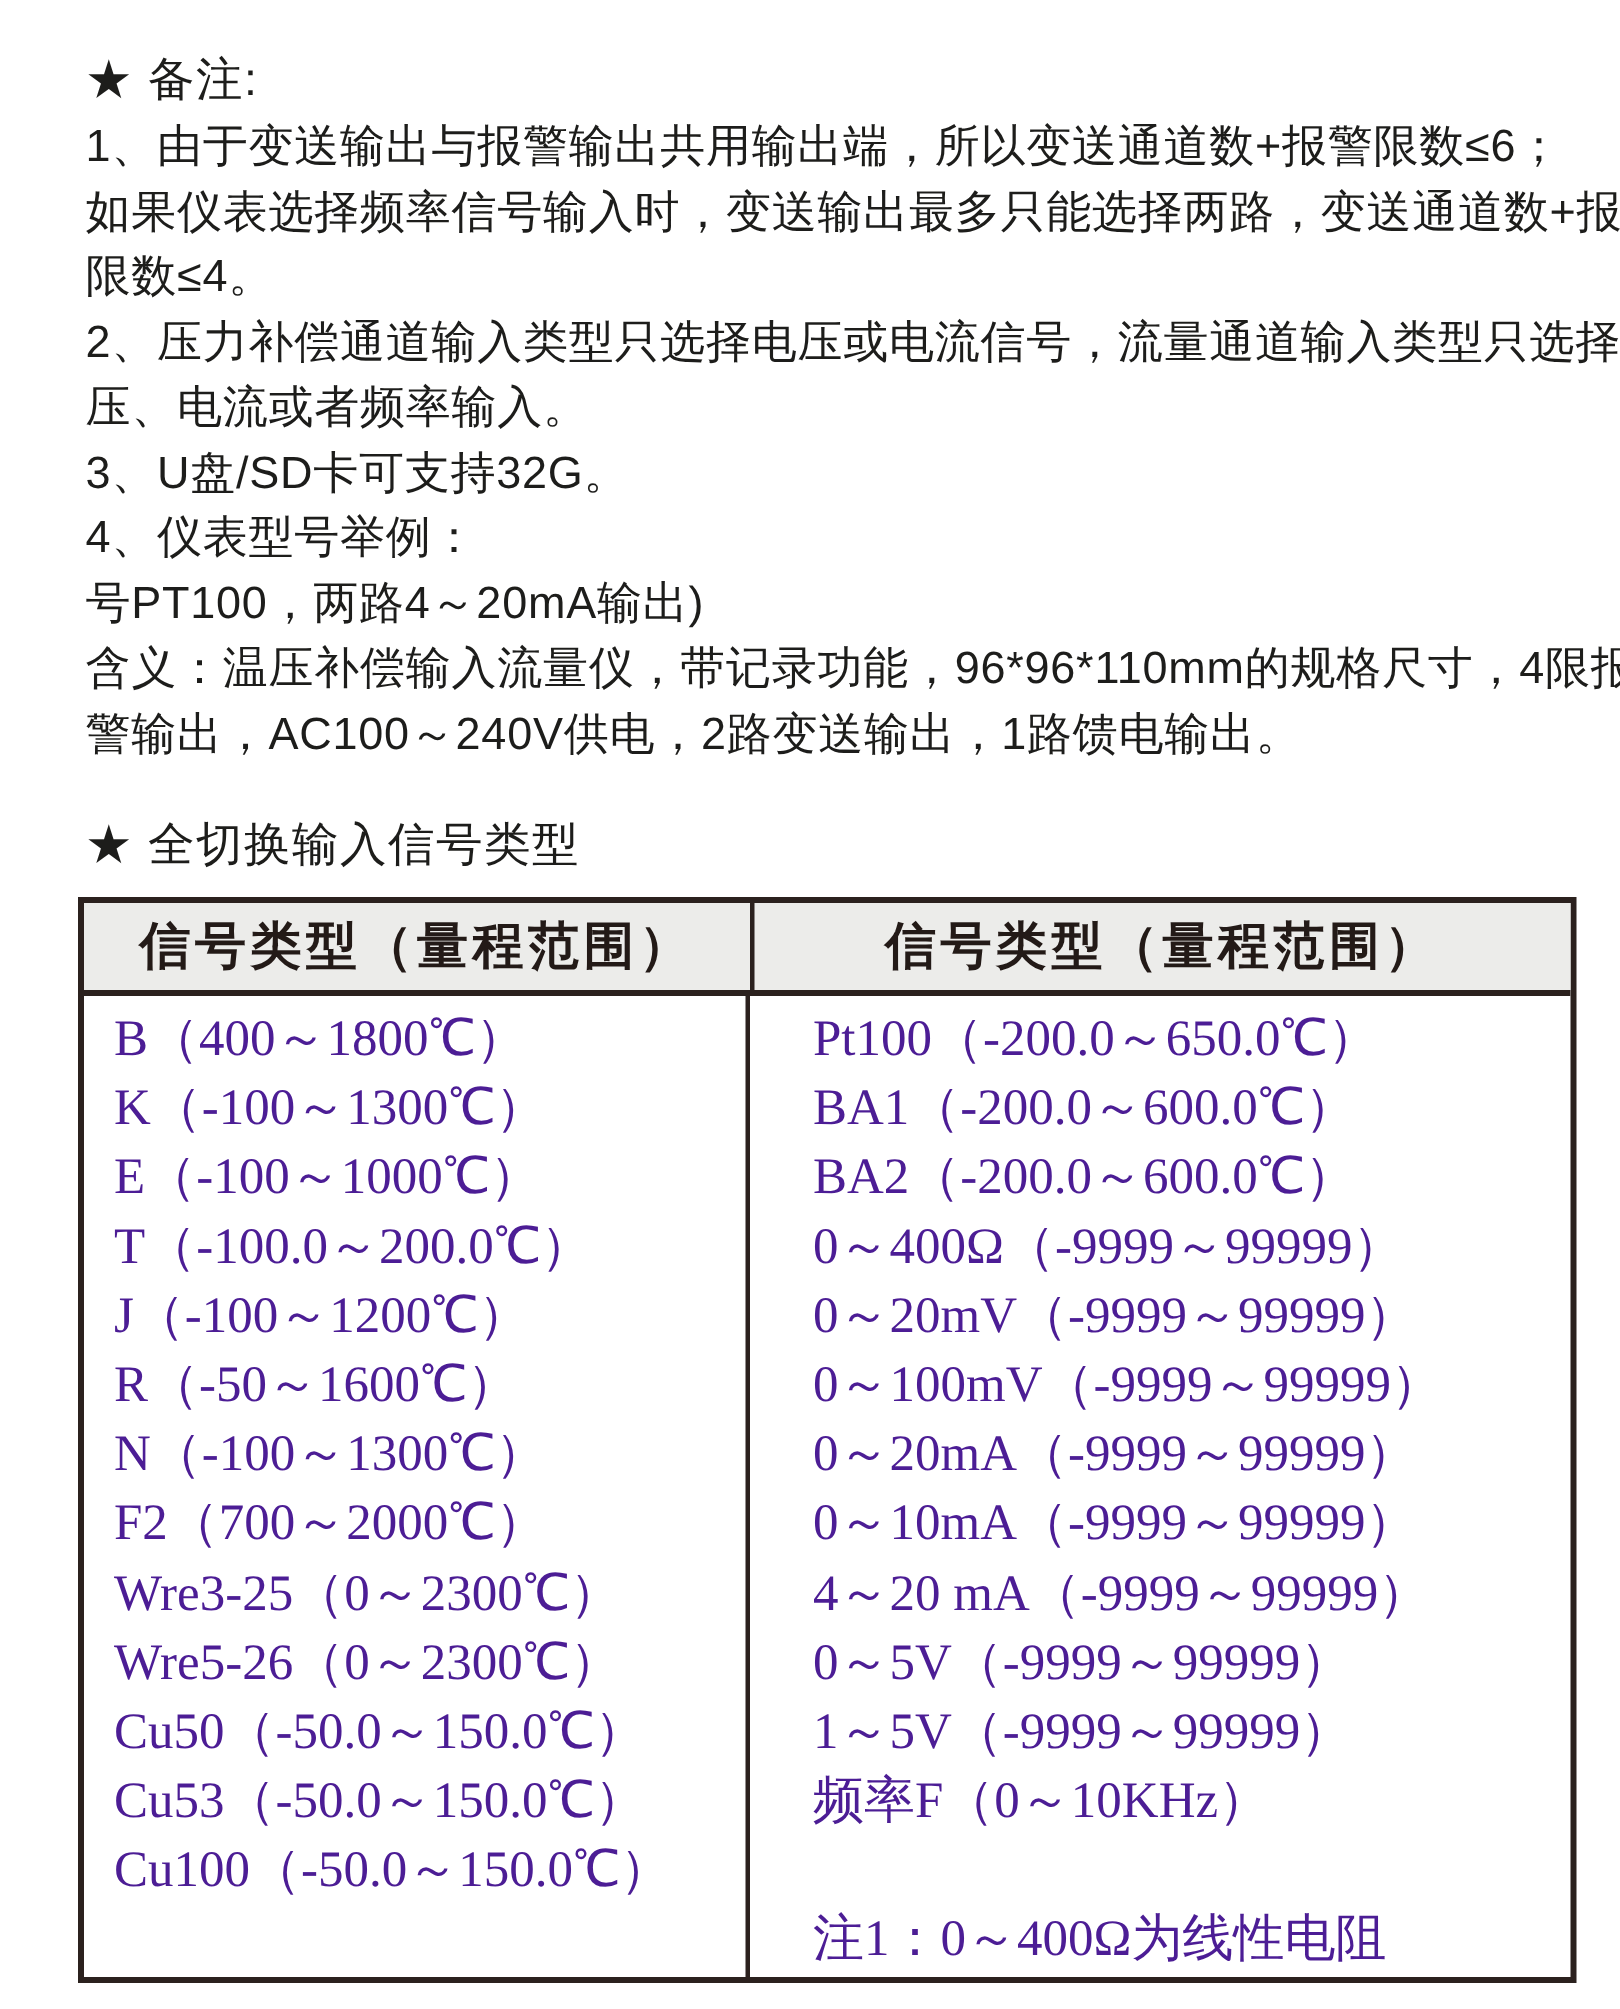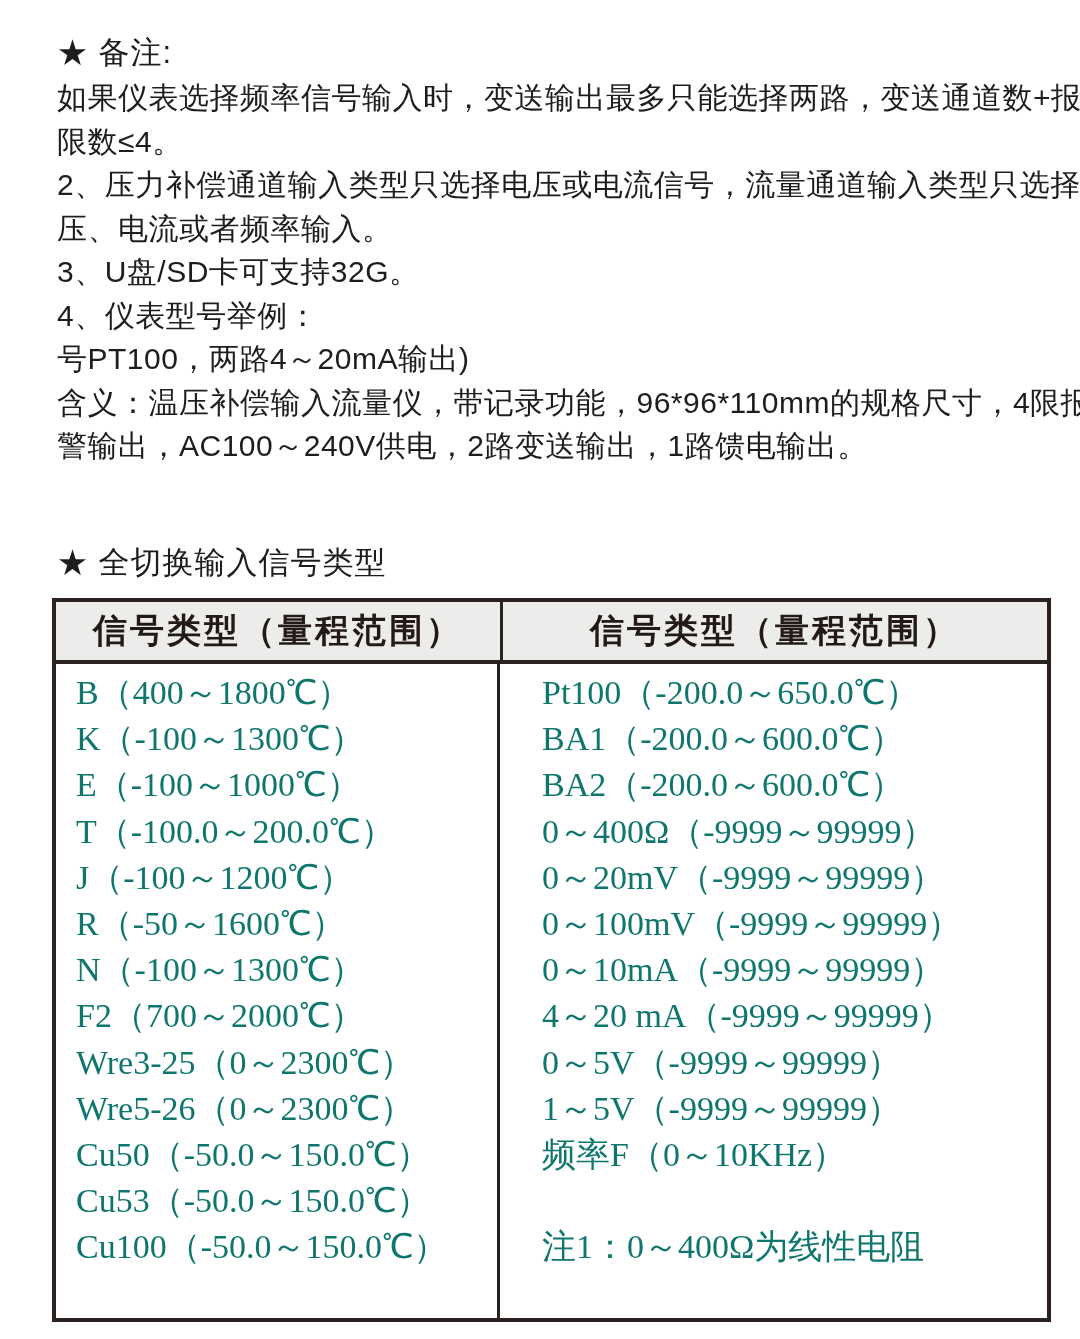--- a/index.html
+++ b/index.html
@@ -96,31 +96,32 @@
   }
   .col-right {
     flex: 1;
     padding-left: 26px;
     margin-left: 16px;
   }
   .trow {
     height: 46.2px;
     line-height: 46.2px;
     font-size: 34px;
-    color: #0f766e;
+    color: #4c1d95;
     white-space: nowrap;
   }
 </style>
 </head>
 <body>
 
 <div class="page">
 
   <div class="notes">
     <div class="notes-title">★ 备注:</div>
+    <p class="note-line">1、由于变送输出与报警输出共用输出端，所以变送通道数+报警限数≤6；</p>
     <p class="note-line">如果仪表选择频率信号输入时，变送输出最多只能选择两路，变送通道数+报警</p>
     <p class="note-line">限数≤4。</p>
     <p class="note-line">2、压力补偿通道输入类型只选择电压或电流信号，流量通道输入类型只选择电</p>
     <p class="note-line">压、电流或者频率输入。</p>
     <p class="note-line">3、U盘/SD卡可支持32G。</p>
     <p class="note-line">4、仪表型号举例：</p>
     <p class="note-line">号PT100，两路4～20mA输出)</p>
     <p class="note-line">含义：温压补偿输入流量仪，带记录功能，96*96*110mm的规格尺寸，4限报</p>
     <p class="note-line">警输出，AC100～240V供电，2路变送输出，1路馈电输出。</p>
   </div>
@@ -148,20 +149,21 @@
         <div class="trow">Cu53（-50.0～150.0℃）</div>
         <div class="trow">Cu100（-50.0～150.0℃）</div>
       </div>
       <div class="col col-right">
         <div class="trow">Pt100（-200.0～650.0℃）</div>
         <div class="trow">BA1（-200.0～600.0℃）</div>
         <div class="trow">BA2（-200.0～600.0℃）</div>
         <div class="trow">0～400Ω（-9999～99999）</div>
         <div class="trow">0～20mV（-9999～99999）</div>
         <div class="trow">0～100mV（-9999～99999）</div>
+        <div class="trow">0～20mA（-9999～99999）</div>
         <div class="trow">0～10mA（-9999～99999）</div>
         <div class="trow">4～20 mA（-9999～99999）</div>
         <div class="trow">0～5V（-9999～99999）</div>
         <div class="trow">1～5V（-9999～99999）</div>
         <div class="trow">频率F（0～10KHz）</div>
         <div class="trow"></div>
         <div class="trow">注1：0～400Ω为线性电阻</div>
       </div>
     </div>
   </div>

